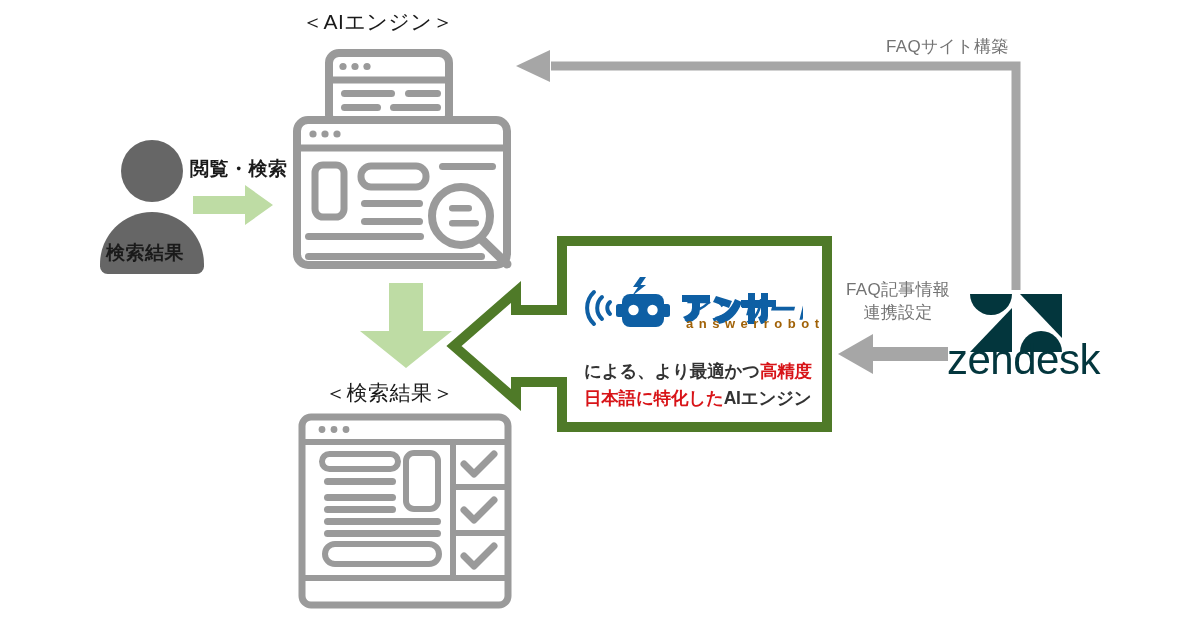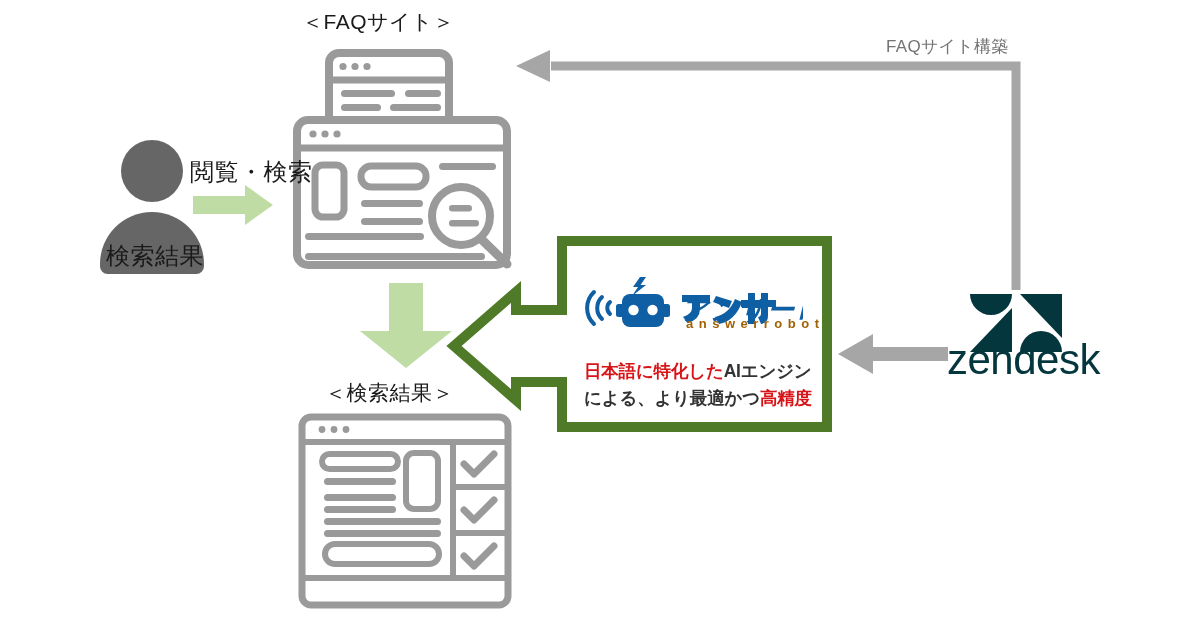--- a/index.html
+++ b/index.html
@@ -31,23 +31,24 @@
   .lbl-sm {
     color: #737373;
     font-size: 17px;
     line-height: 1.35;
     white-space: nowrap;
     text-align: center;
     letter-spacing: 0.3px;
   }
   .lbl-cust {
     color: #1a1a1a;
-    font-size: 24px;
+    font-size: 19px;
     white-space: nowrap;
     letter-spacing: 0.5px;
+    font-weight: bold;
   }
 
   
   .person-head {
     width: 62px; height: 62px;
     border-radius: 50%;
     background: #666666;
   }
   .person-body {
     width: 104px; height: 62px;
@@ -80,21 +81,21 @@
     font-size: 42px;
     letter-spacing: -0.5px;
     font-weight: 400;
   }
 </style>
 </head>
 <body>
 
 <div id="stage">
 
-  <div class="abs lbl" style="left:302px; top:9px;">＜FAQサイト＞</div>
+  <div class="abs lbl" style="left:302px; top:9px;">＜AIエンジン＞</div>
 
   <div class="abs" style="left:293px; top:48px; width:226px; height:222px;">
     <svg width="226" height="222" viewBox="0 0 226 222" fill="none">
 
       <rect x="36" y="5" width="120" height="72" rx="10" stroke="#9a9a9a" stroke-width="8"></rect>
       <line x1="36" y1="32" x2="156" y2="32" stroke="#9a9a9a" stroke-width="7"></line>
       <circle cx="50" cy="18.5" r="3.6" fill="#9a9a9a"></circle>
       <circle cx="62" cy="18.5" r="3.6" fill="#9a9a9a"></circle>
       <circle cx="74" cy="18.5" r="3.6" fill="#9a9a9a"></circle>
       <rect x="48" y="42" width="54" height="7" rx="3.5" fill="#9a9a9a"></rect>
@@ -221,28 +222,32 @@
         <rect x="200" y="30" width="0" height="0"></rect>
       </g>
 
       <text x="103" y="43" font-family="'Liberation Sans',sans-serif" font-size="27" font-weight="bold" font-style="italic" fill="#0E5FA4" letter-spacing="1">アンサーロボ</text>
       <rect x="103" y="16" width="122" height="32" fill="#ffffff" opacity="0"></rect>
     </svg>
   </div>
   <div class="abs ar-wordmark" style="left:686px; top:316px;">answerrobot</div>
 
   <div class="abs robot-caption" style="left:584px; top:358px;">
+    <div><span>による、より最適かつ</span><span class="hl">高精度</span></div>
     <div><span class="hl">日本語に特化した</span><span>AIエンジン</span></div>
-    <div><span>による、より最適かつ</span><span class="hl">高精度</span></div>
   </div>
 
   <div class="abs" style="left:838px; top:334px;">
     <svg width="110" height="40" viewBox="0 0 110 40">
       <path d="M110 13 L35 13 L35 0 L0 20 L35 40 L35 27 L110 27 Z" fill="#a6a6a6"></path>
     </svg>
+  </div>
+  <div class="abs lbl-sm" style="left:846px; top:279px;">
+    <div>FAQ記事情報</div>
+    <div>連携設定</div>
   </div>
 
   <div class="abs" style="left:516px; top:50px;">
     <svg width="520" height="260" viewBox="0 0 520 260" fill="none">
       <path d="M500 256 L500 16 L35 16" stroke="#a6a6a6" stroke-width="9" fill="none"></path>
       <path d="M0 16 L34 0 L34 32 Z" fill="#a6a6a6"></path>
     </svg>
   </div>
   <div class="abs lbl-sm" style="left:886px; top:36px;">FAQサイト構築</div>
 

